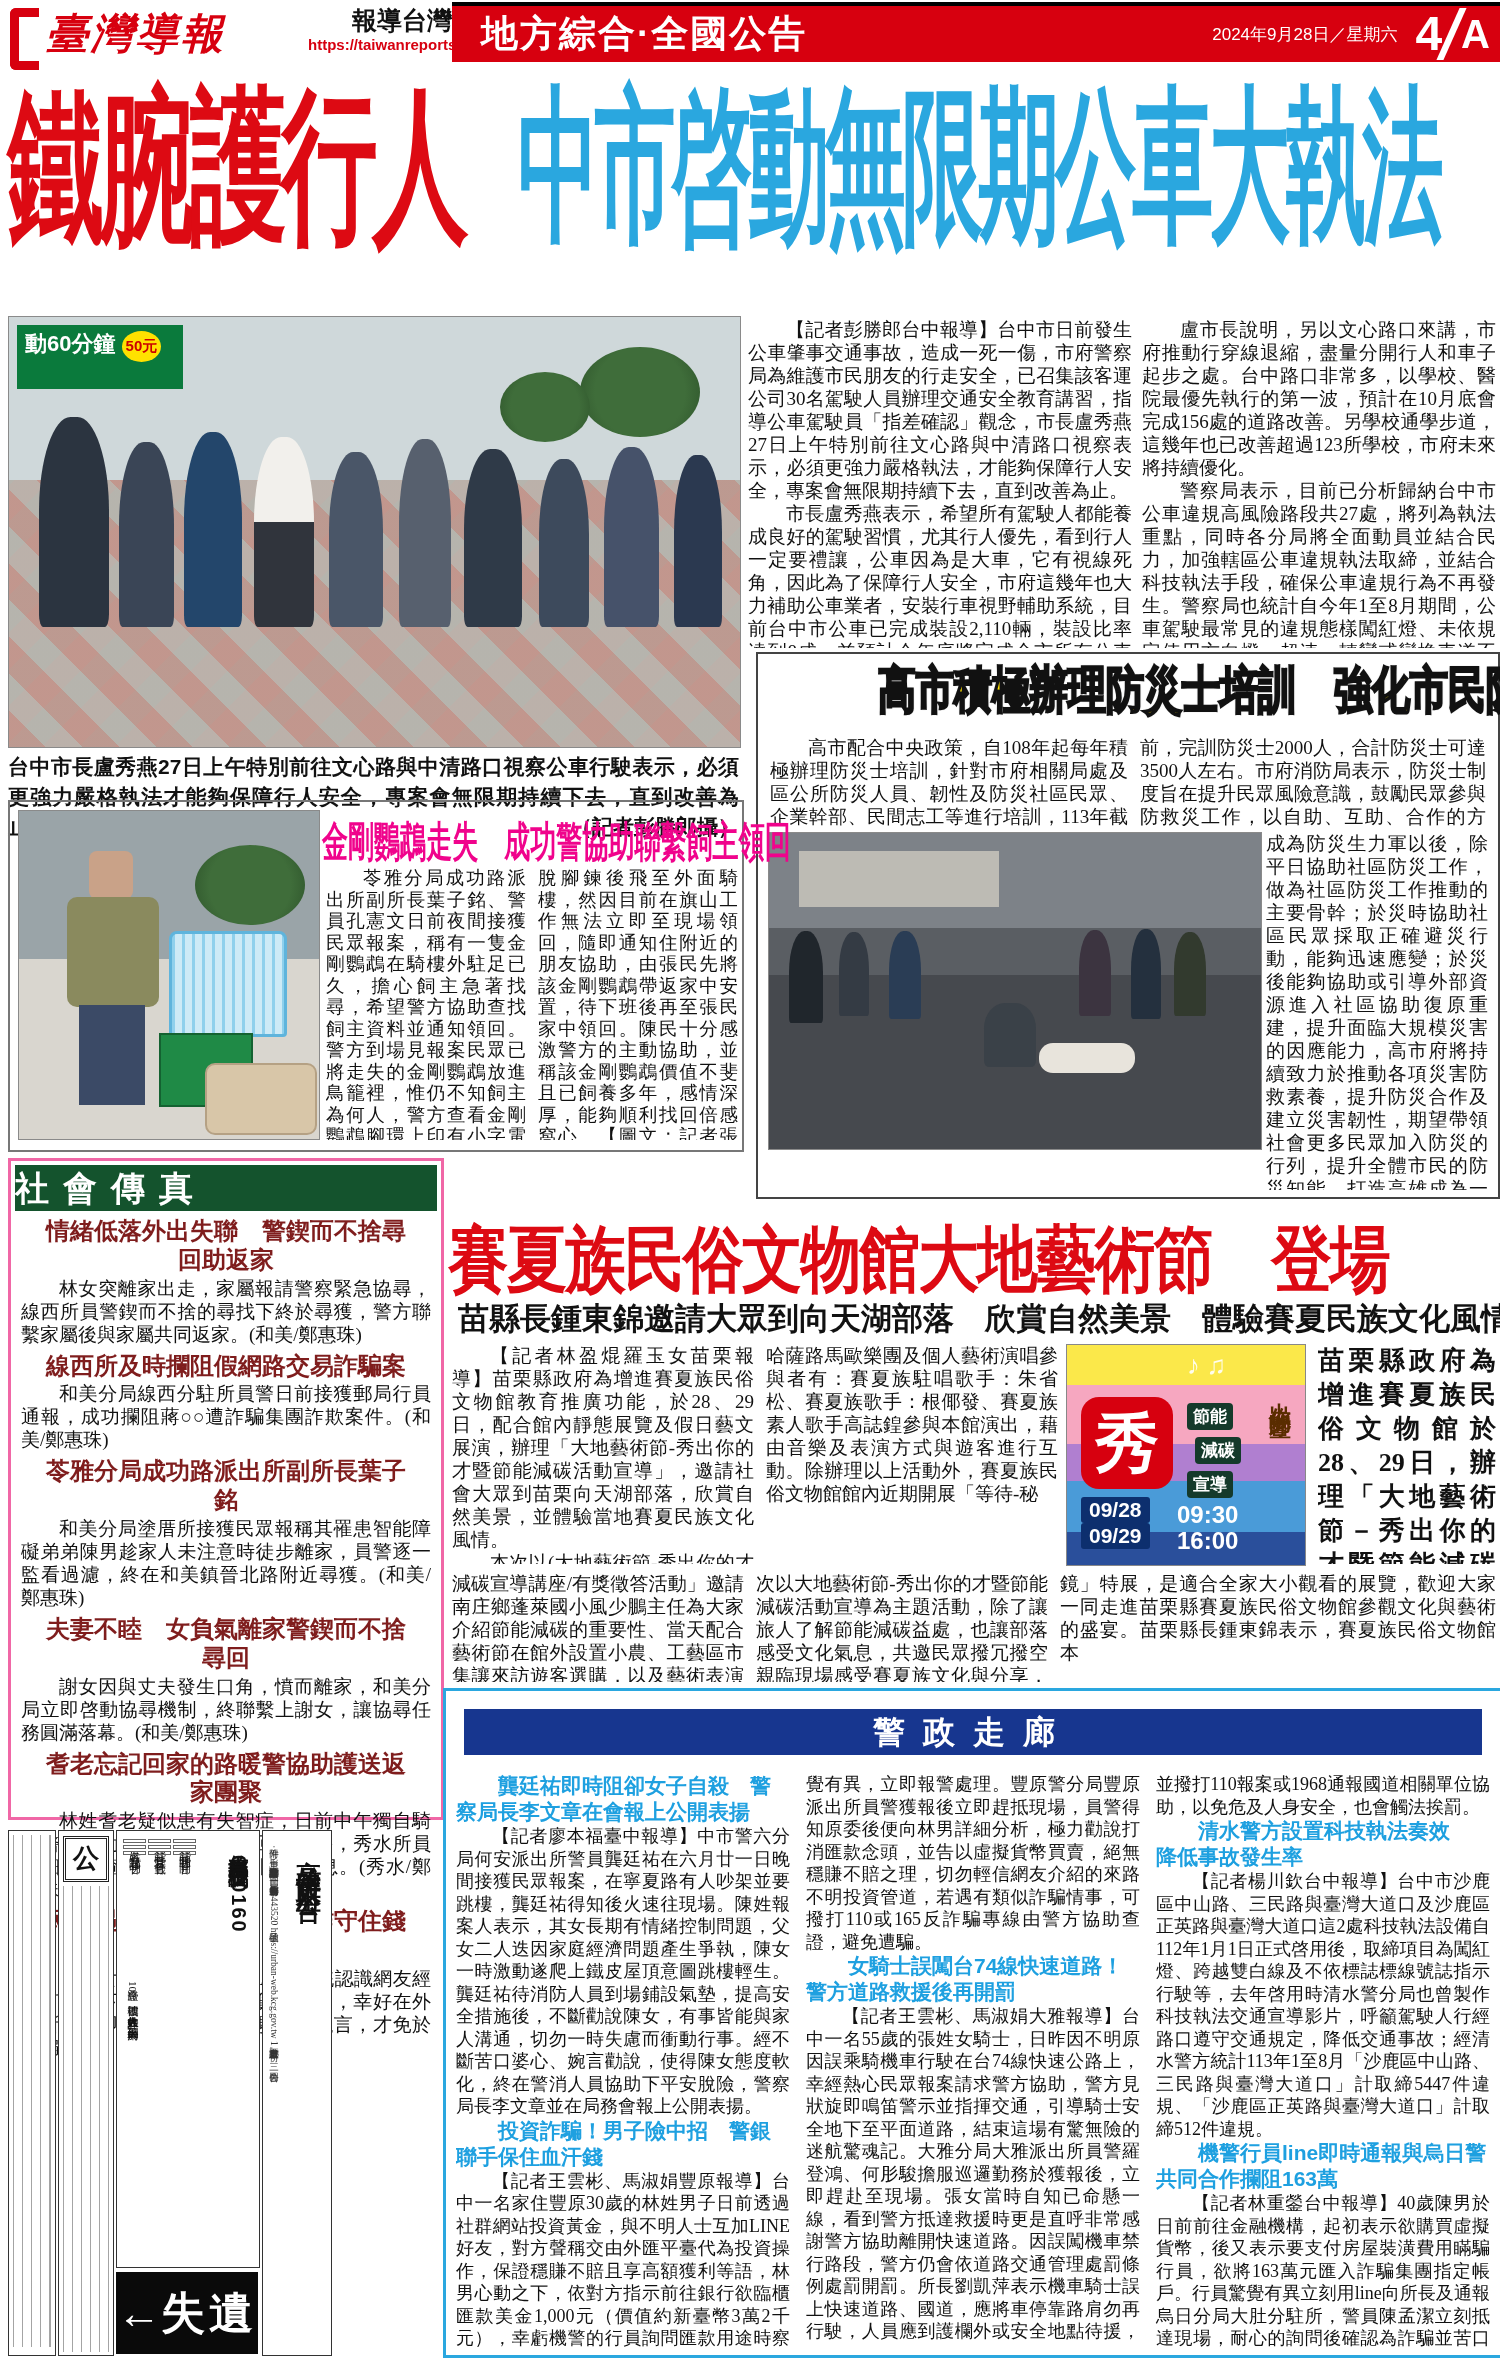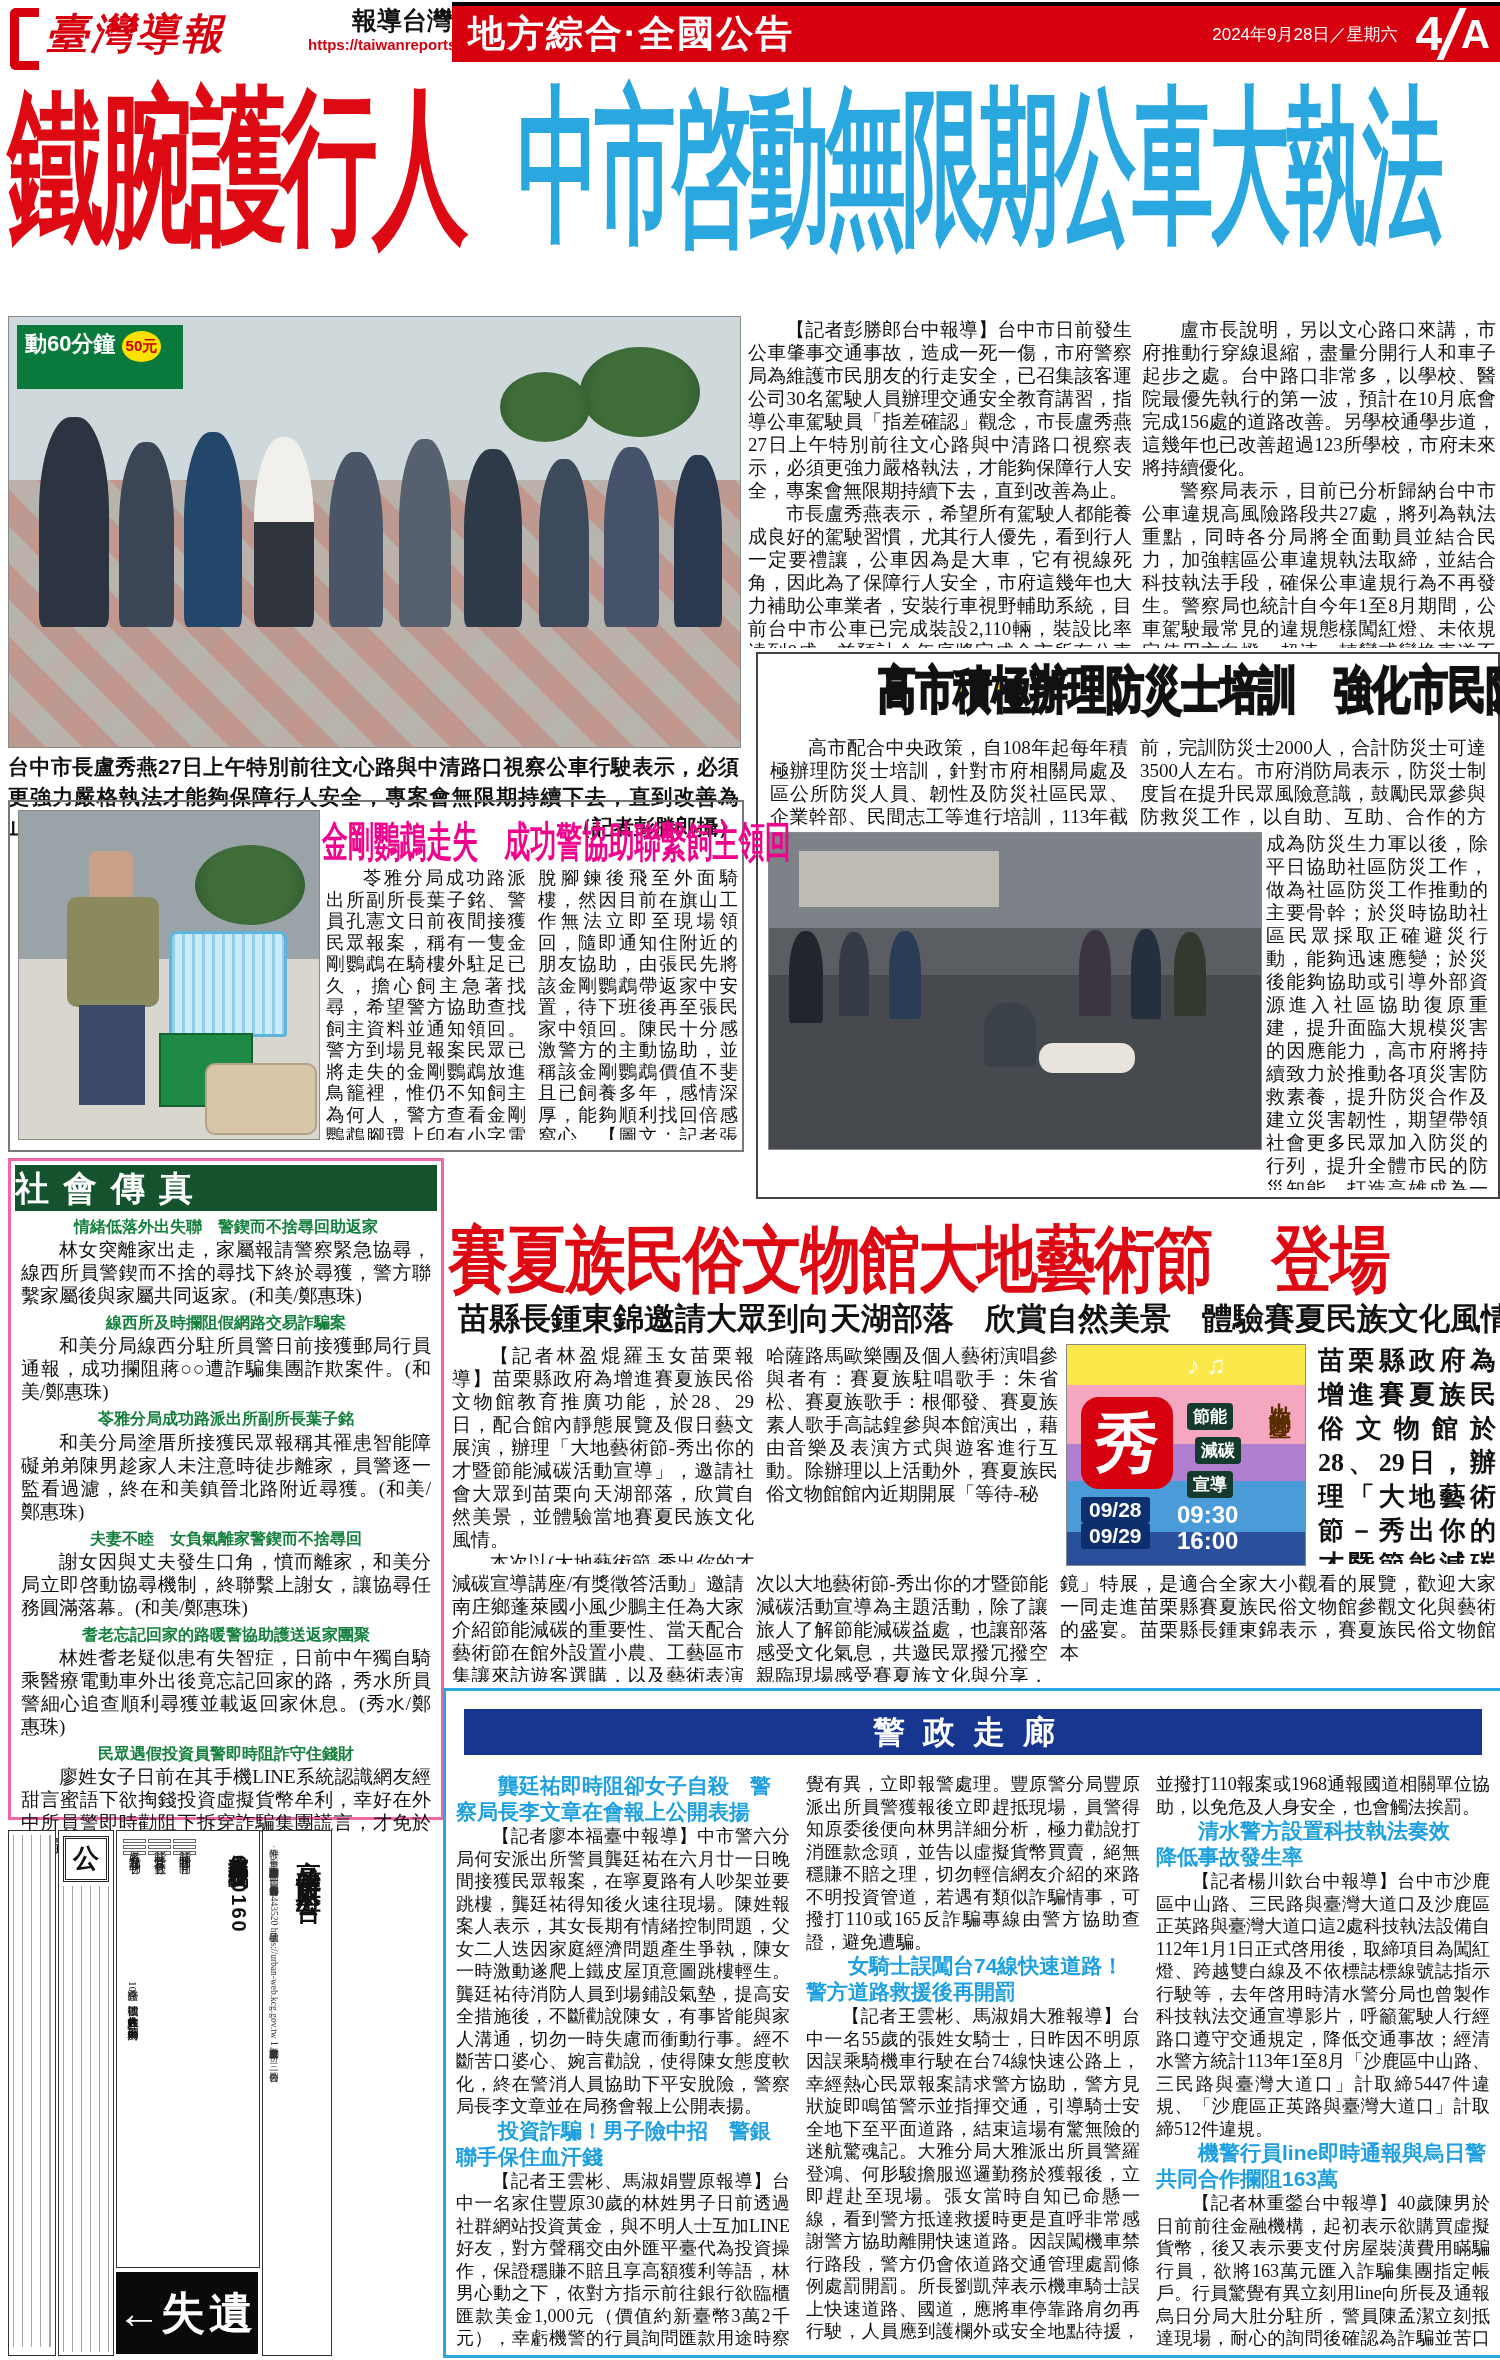--- a/index.html
+++ b/index.html
@@ -8,21 +8,21 @@
   .abs{position:absolute;}
   .sans{font-family:"Liberation Sans","DejaVu Sans",sans-serif;}
   .jt{text-align:justify;overflow:hidden;}
   .jt p{margin:0;text-indent:2em;}
   
   .bracket{width:20px;height:44px;border-left:9px solid #d7000f;border-top:9px solid #d7000f;border-bottom:9px solid #d7000f;border-radius:6px 0 0 6px;}
   .logo{color:#d7000f;font-size:42px;font-weight:bold;letter-spacing:3px;font-style:italic;}
   .tagline{font-size:25px;font-weight:bold;color:#111;}
   .url{font-size:15px;font-weight:bold;color:#d7000f;}
   .redbar{background:#d7000f;border-top:4px solid #000;color:#fff;display:flex;align-items:center;}
-  .secttl{font-size:37px;font-weight:900;letter-spacing:2px;margin-left:16px;white-space:nowrap;}
+  .secttl{font-size:37px;font-weight:900;letter-spacing:2px;margin-left:29px;white-space:nowrap;}
   .hdate{font-size:17px;margin-left:auto;white-space:nowrap;}
   .pageno{display:flex;align-items:center;margin:0 10px 0 18px;}
   .pageno .n{font-size:48px;font-weight:900;line-height:1;}
   .pageno .sl{display:inline-block;width:7px;height:52px;background:#fff;transform:skewX(-24deg);margin:0 6px;}
   .pageno .l{font-size:40px;font-weight:900;line-height:1;}
   
   .hl{white-space:nowrap;font-weight:900;line-height:1;display:inline-block;transform-origin:0 50%;}
   .hl-red{color:#dd0a13;font-size:168px;transform:scaleX(0.57);letter-spacing:-8px;}
   .hl-blue{color:#2aa7df;font-size:168px;transform:scaleX(0.48);letter-spacing:-8px;}
   .subhl{font-size:44px;font-weight:900;letter-spacing:1px;white-space:nowrap;}
@@ -40,21 +40,21 @@
   .mann{position:absolute;background:#e8e4dc;border-radius:14px;}
   .crate{position:absolute;}
   .cage{position:absolute;background:repeating-linear-gradient(90deg,#8fd0ec 0 3px,#cdeaf6 3px 10px);border:3px solid #5fb4dc;border-radius:8px 8px 4px 4px;}
   
   .kbox{border:2px solid #444;}
   .khl{font-size:50px;font-weight:900;color:#ffe100;-webkit-text-stroke:2.5px #111;text-shadow:0 0 2px #000;white-space:nowrap;display:inline-block;transform:scaleX(0.76);transform-origin:center;line-height:1.2;}
   .pbox{border:2px solid #777;}
   .phl{color:#f0038c;font-size:42px;font-weight:900;white-space:nowrap;display:inline-block;transform:scaleX(0.62);transform-origin:0 50%;}
   .sbox{border:3px solid #f067a6;}
   .sbar{background:#14532d;color:#fff;font-size:34px;font-weight:900;text-align:left;letter-spacing:14px;}
-  .sittl{color:#15803d;font-size:16px;font-weight:900;text-align:center;margin:6px 16px 2px;line-height:1.2;}
+  .sittl{color:#7f1d1d;font-size:24px;font-weight:900;text-align:center;margin:6px 16px 2px;line-height:1.2;}
   .sibody{font-size:19px;line-height:23px;text-align:justify;text-indent:2em;margin:0;}
   .xhl{color:#dd0a13;font-size:72px;font-weight:900;white-space:nowrap;display:inline-block;transform:scaleX(0.84);transform-origin:0 50%;letter-spacing:-2px;}
   .xsub{font-size:31px;font-weight:900;white-space:nowrap;letter-spacing:0px;}
   .wbox{border:3px solid #2aa7df;}
   .wbar{background:#17368f;color:#fff;font-size:32px;font-weight:900;text-align:center;letter-spacing:18px;}
   .wcols{column-count:3;column-gap:16px;font-size:18px;line-height:22.5px;text-align:justify;}
   .wcols p{margin:0;text-indent:2em;}
   .wittl{color:#1ea0e0;font-size:21px;font-weight:900;line-height:26px;text-align:left;text-indent:0;
          font-family:"Liberation Sans",sans-serif;margin:0 0 2px;}
   .body19{font-size:19px;line-height:23px;}

